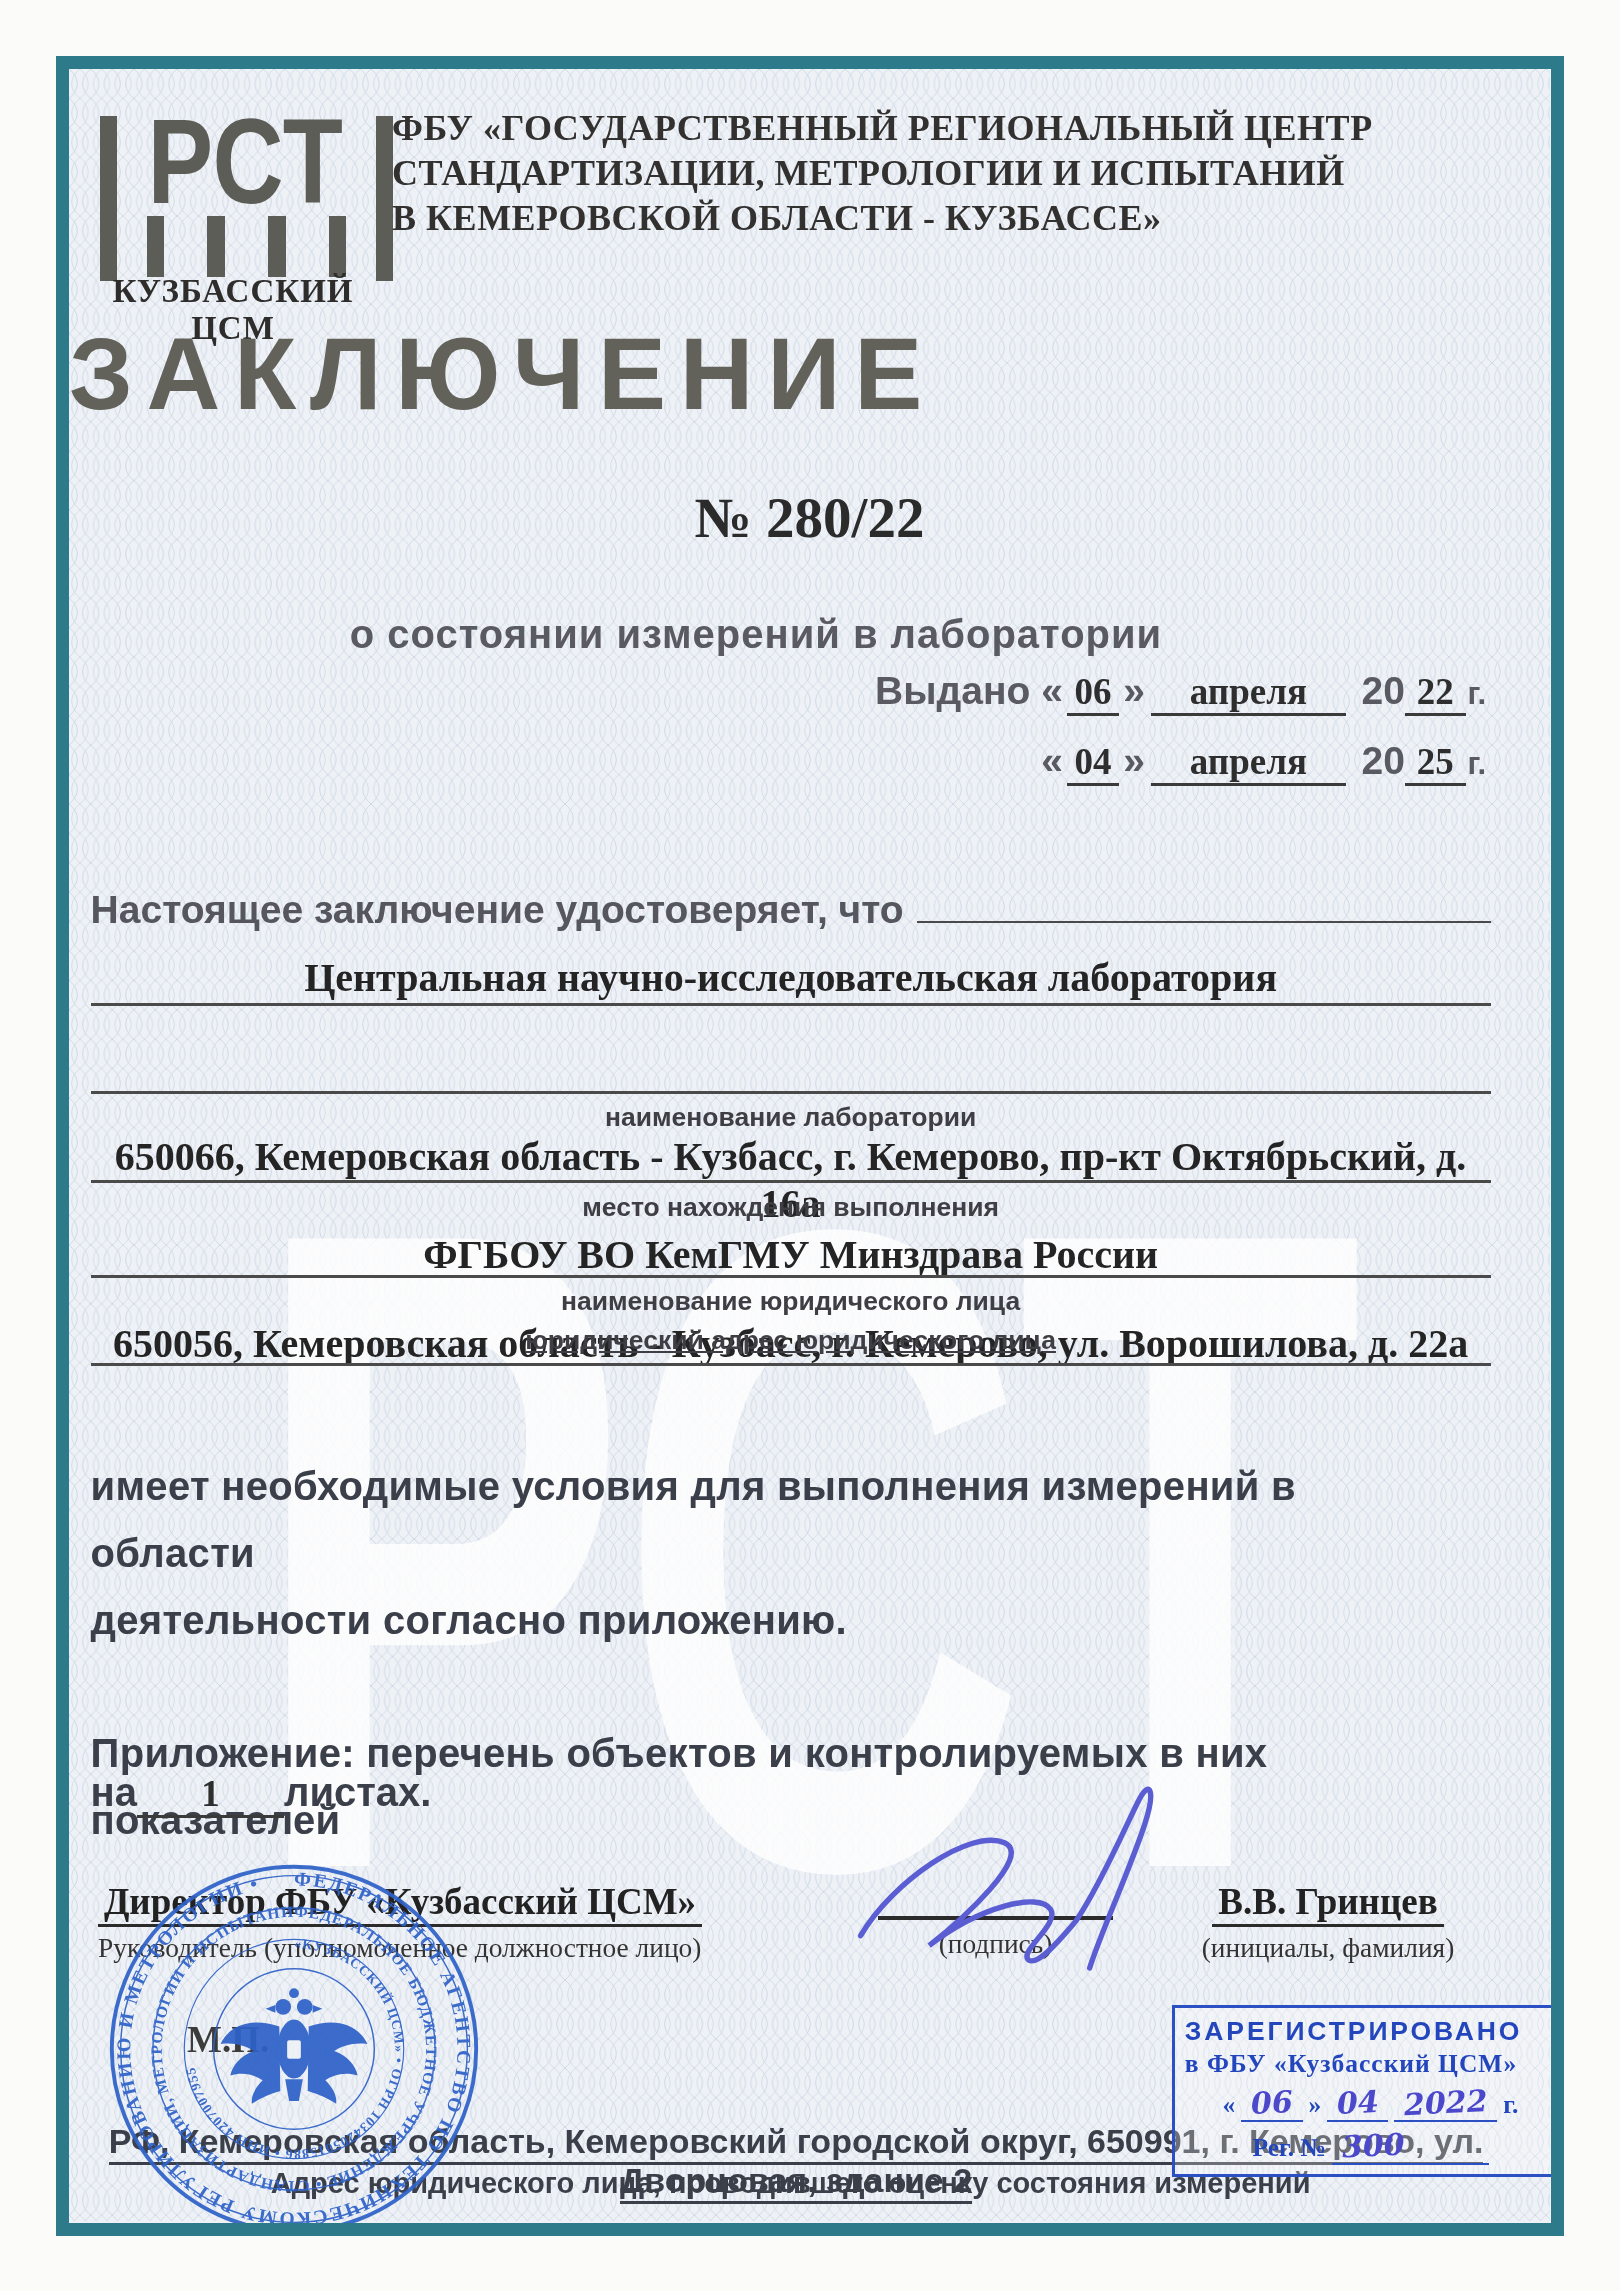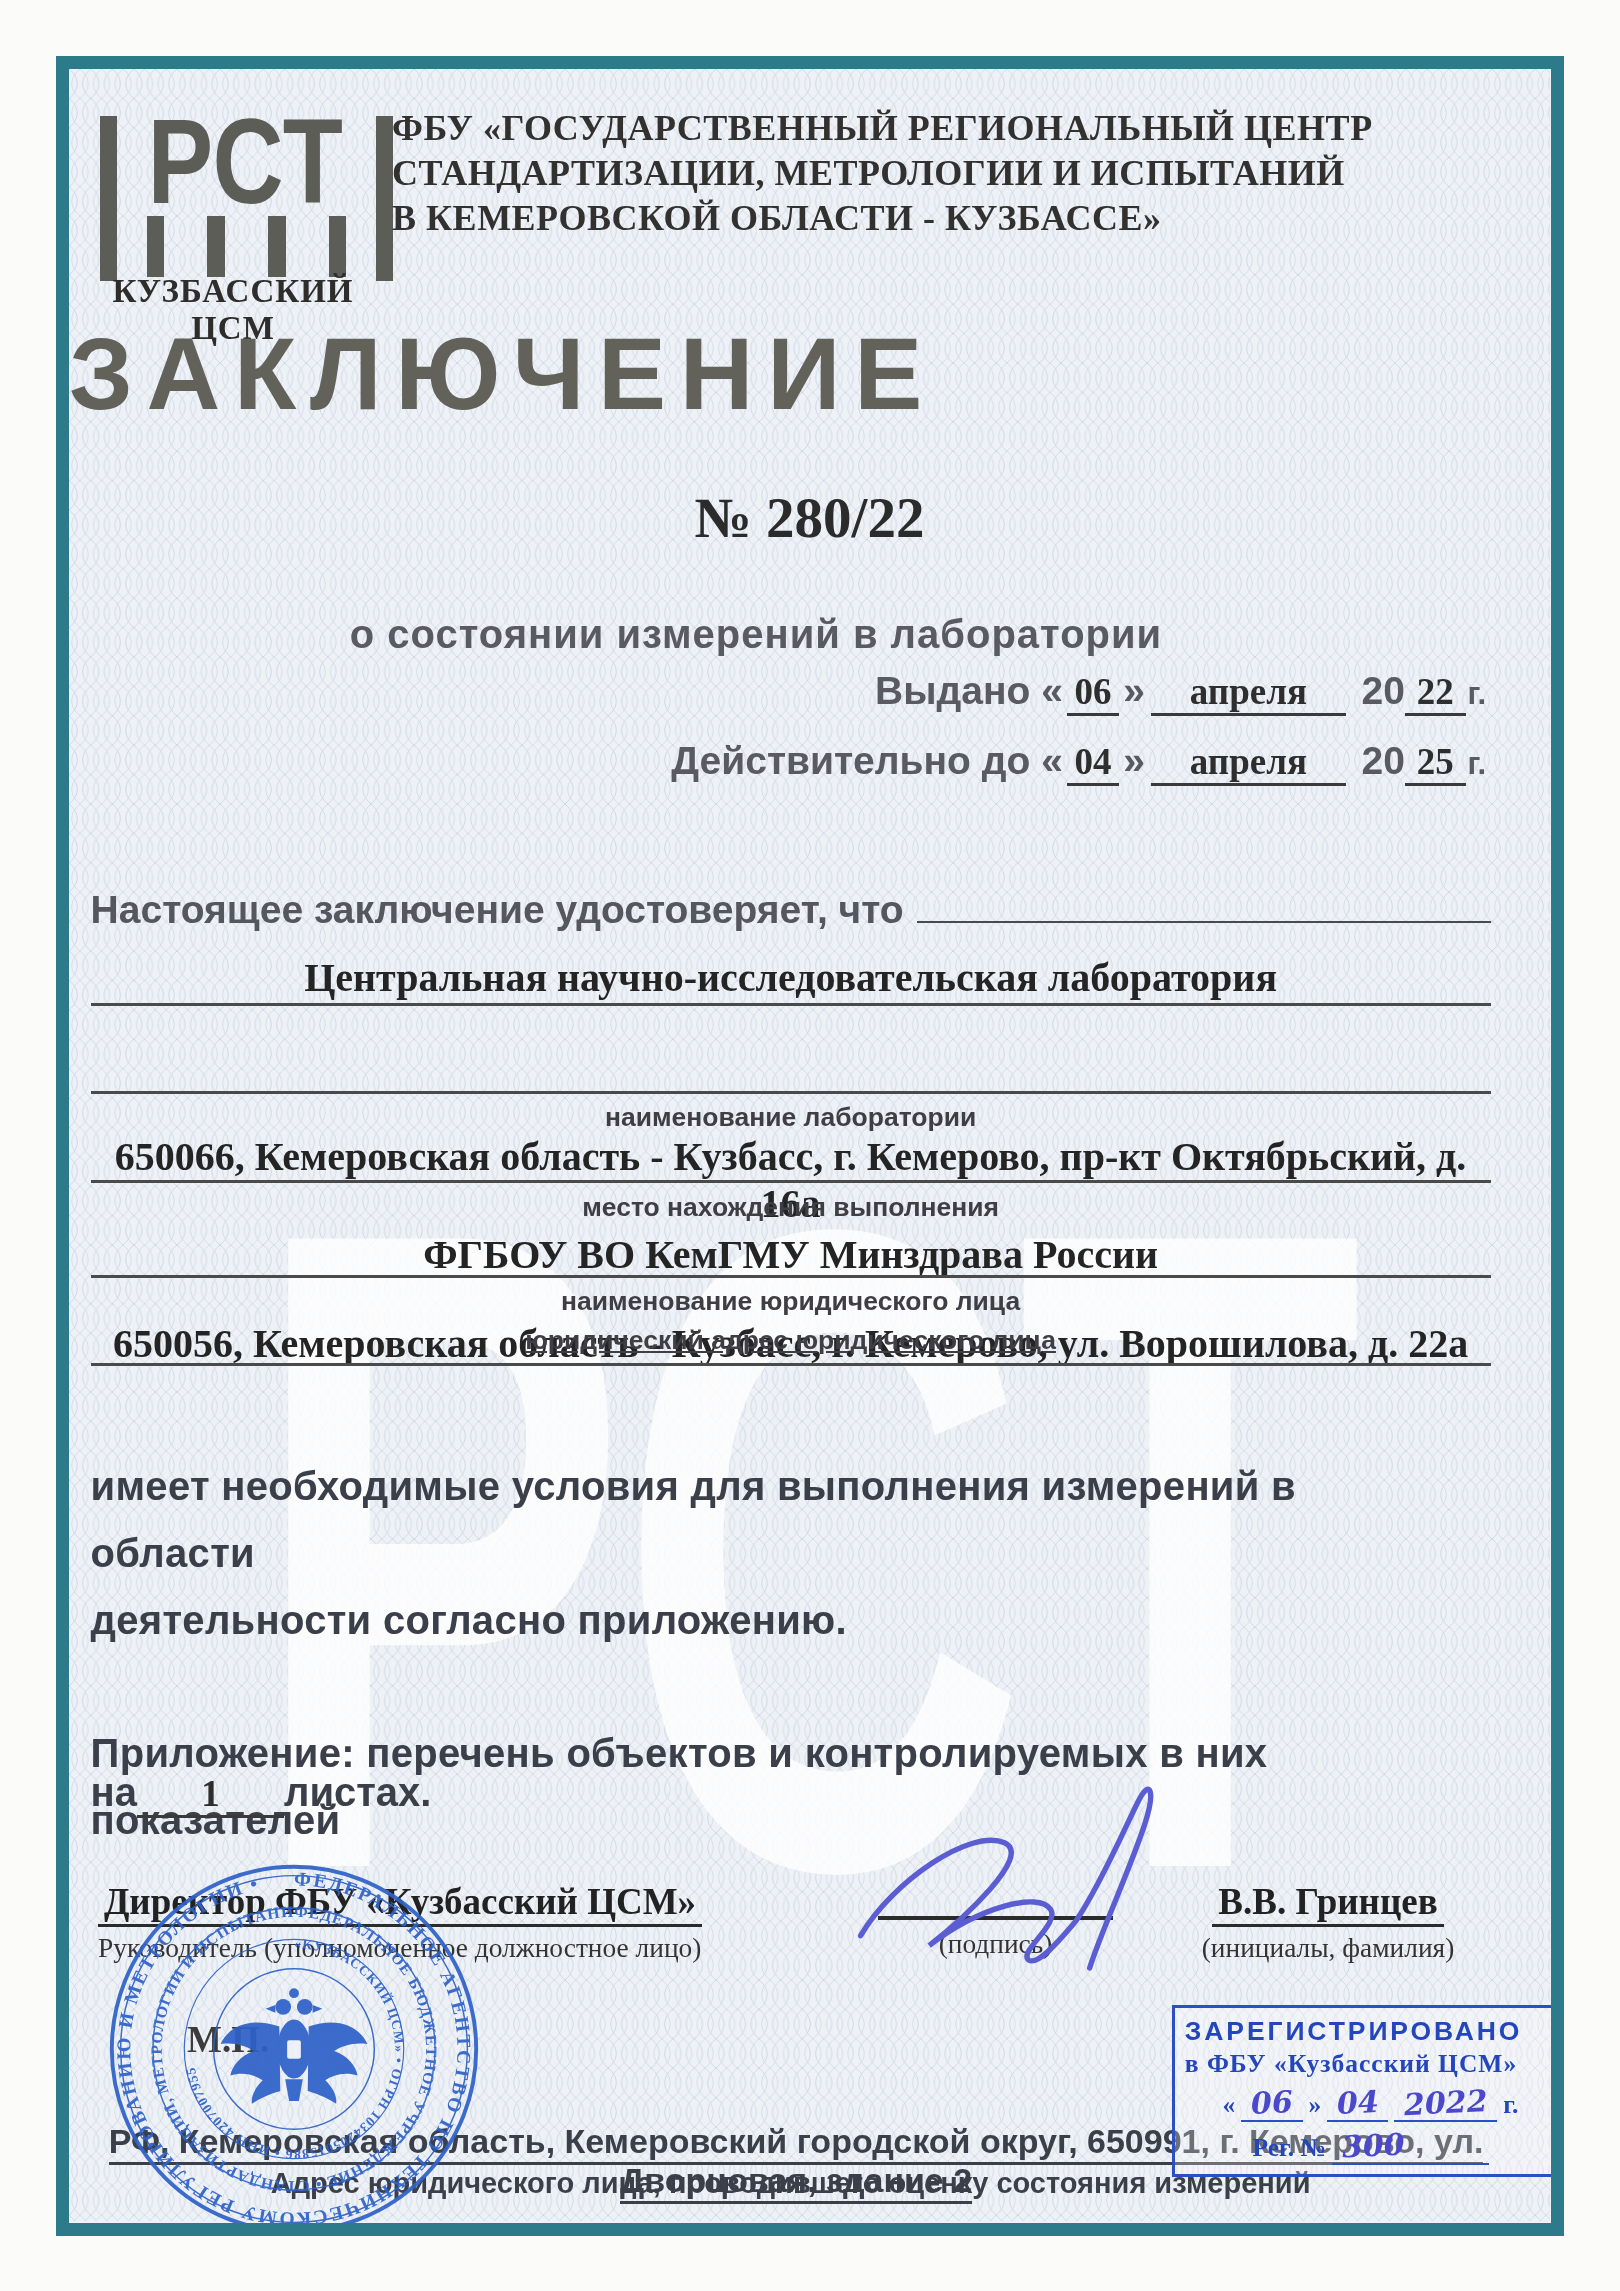--- a/index.html
+++ b/index.html
@@ -123,21 +123,21 @@
       <span>«</span>
       <span class="val day">06</span>
       <span>»</span>
       <span class="val mon">апреля</span>
       <span class="cent">20</span>
       <span class="val yr">22</span>
       <span class="era">г.</span>
     </div>
 
     <div class="dateline" style="top:670px;">
-      <span>Действительно до</span>&nbsp;
+      &nbsp;
       <span>«</span>
       <span class="val day">04</span>
       <span>»</span>
       <span class="val mon">апреля</span>
       <span class="cent">20</span>
       <span class="val yr">25</span>
       <span class="era">г.</span>
     </div>
 
     <div class="abs lead-row">

